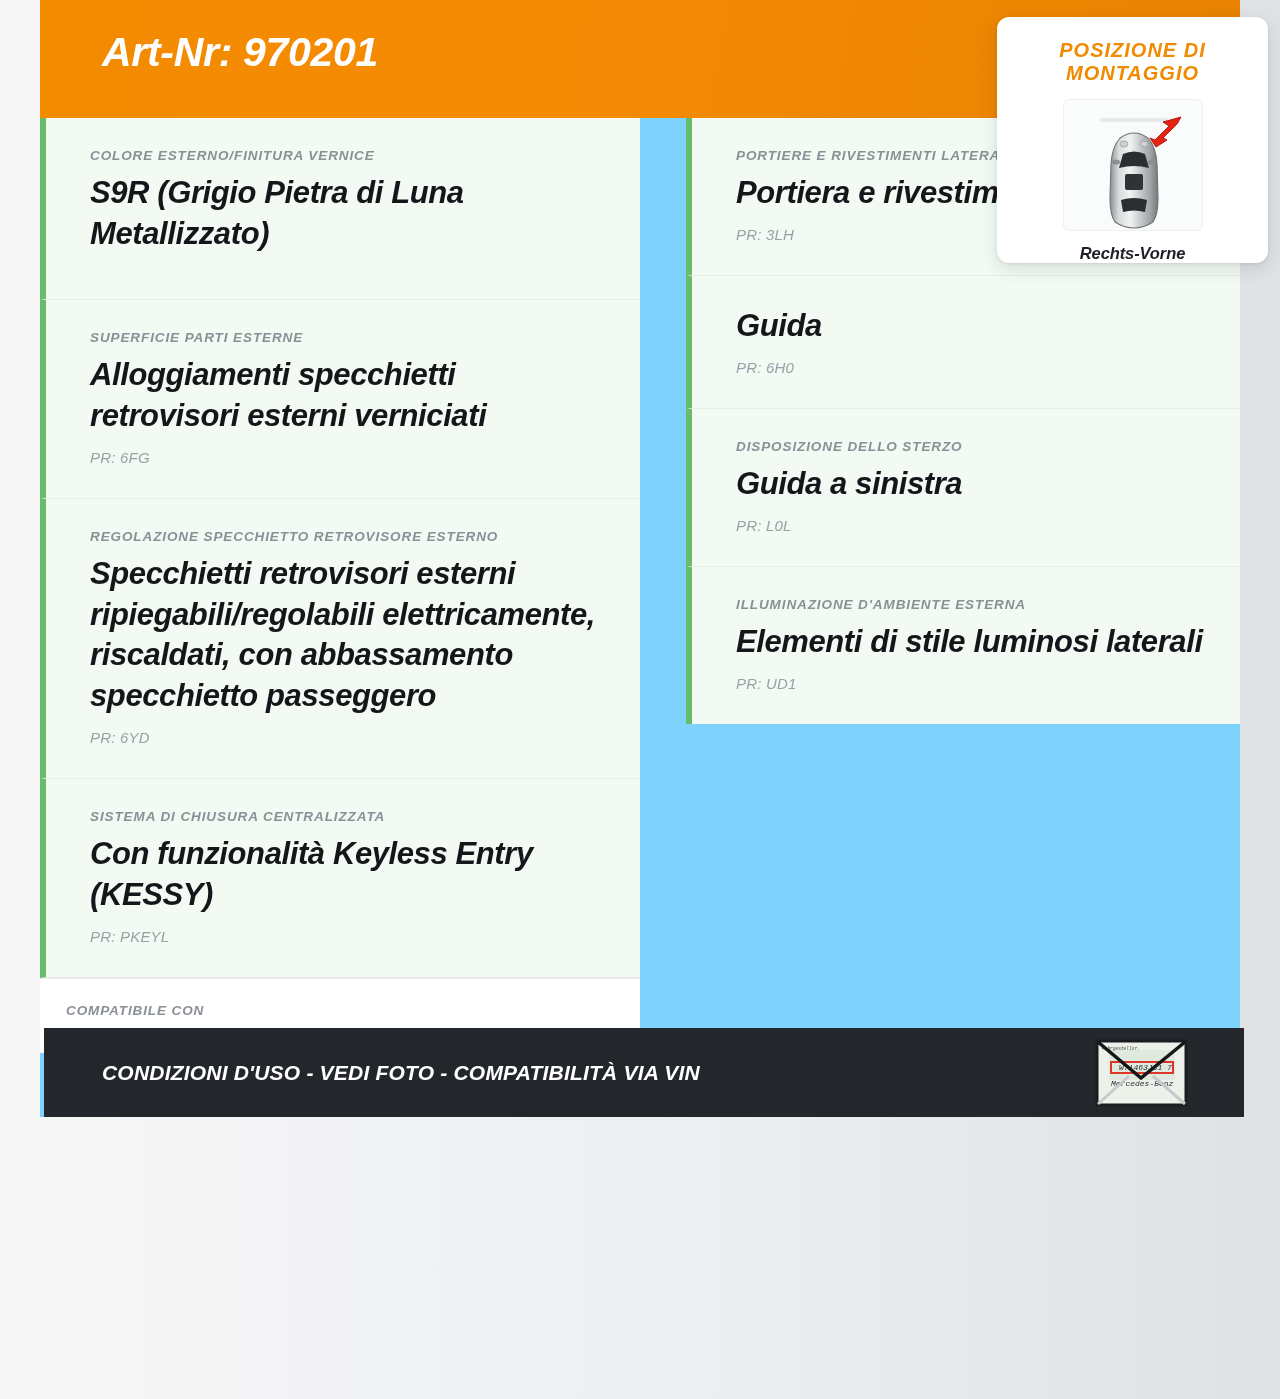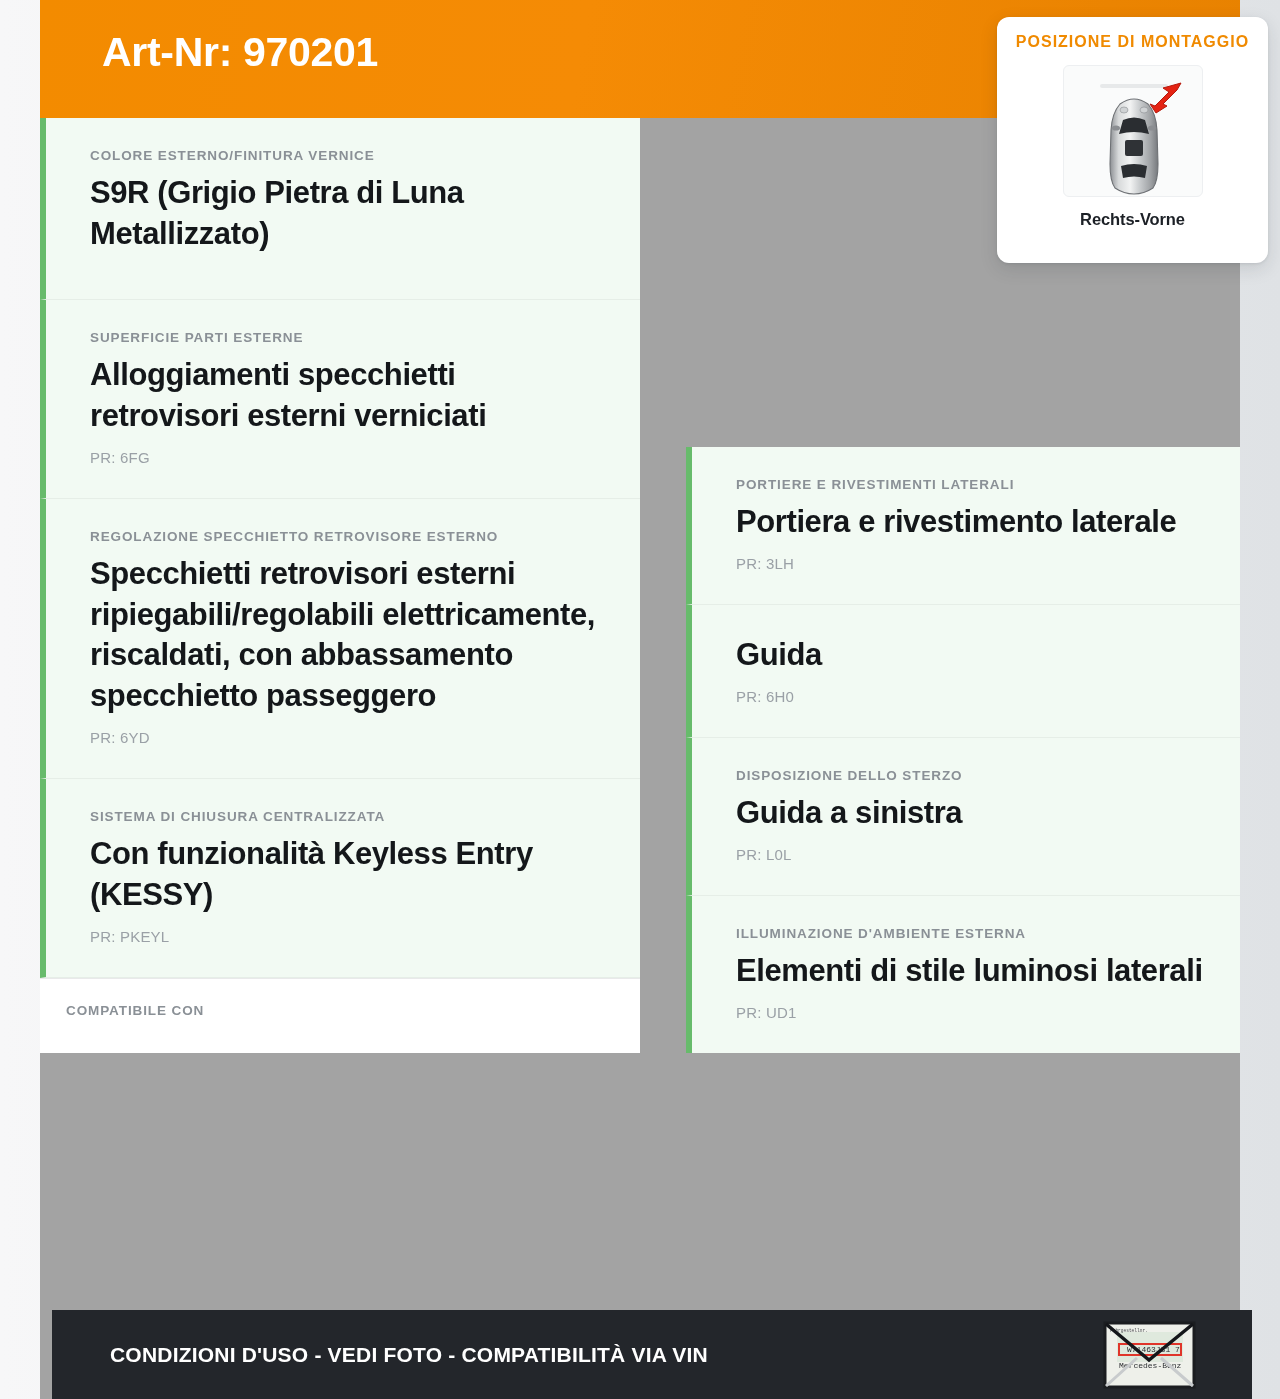--- a/index.html
+++ b/index.html
@@ -14,22 +14,23 @@
     background: linear-gradient(to right, #f7f7f8 0%, #eceef0 55%, #dfe2e5 100%);
     font-family: "Liberation Sans", sans-serif;
     overflow: hidden;
   }
 
   .page {
     position: absolute;
     left: 40px;
     top: 0;
     width: 1200px;
-    height: 1399px;
-    background: #a3a3a3;
+    height: 1117px;
+    background: #7dd3fc;
+    font-style: italic;
   }
 
   
   .header {
     position: relative;
     height: 118px;
     background: linear-gradient(100deg, #f38b00 0%, #f58b05 45%, #e88200 100%);
     overflow: hidden;
   }
   .header-title {
@@ -40,21 +41,21 @@
     font-weight: bold;
     color: #ffffff;
     letter-spacing: -0.3px;
     white-space: nowrap;
   }
 
   
   .grid {
     display: flex;
     width: 1200px;
-    align-items: flex-end;
+    align-items: flex-start;
   }
   .col {
     width: 600px;
   }
   .col-right { position: relative; padding-left: 46px; }
 
   .spec {
     position: relative;
     background: #f2faf3;
     border-left: 6px solid #67bb6b;
@@ -117,22 +118,22 @@
     top: 17px;
     width: 271px;
     height: 246px;
     background: #ffffff;
     border-radius: 12px;
     box-shadow: 0 6px 18px rgba(30,35,45,0.13), 0 1px 3px rgba(30,35,45,0.10);
     text-align: center;
     z-index: 30;
   }
   .mount-title {
-    margin-top: 16px;
-    font-size: 16px;
+    margin-top: 22px;
+    font-size: 20px;
     font-weight: bold;
     letter-spacing: 1.0px;
     color: #f08a00;
     text-transform: uppercase;
   }
   .mount-thumb {
     margin: 14px auto 0;
     width: 140px;
     height: 132px;
     background: #fafbfb;
@@ -145,21 +146,21 @@
     margin-top: 13px;
     font-size: 16.5px;
     font-weight: bold;
     color: #1c2026;
     letter-spacing: -0.1px;
   }
 
   
   .footer {
     position: absolute;
-    left: 12px;
+    left: 4px;
     bottom: 0;
     width: 1200px;
     height: 89px;
     background: #23262b;
     display: flex;
     align-items: center;
   }
   .footer-text {
     margin-left: 58px;
     font-size: 21px;

